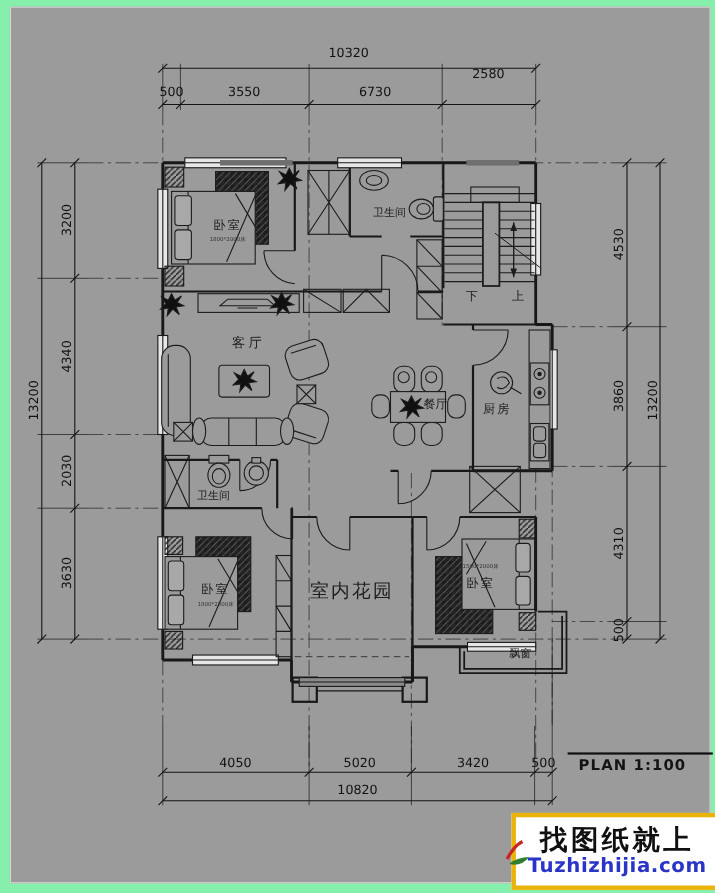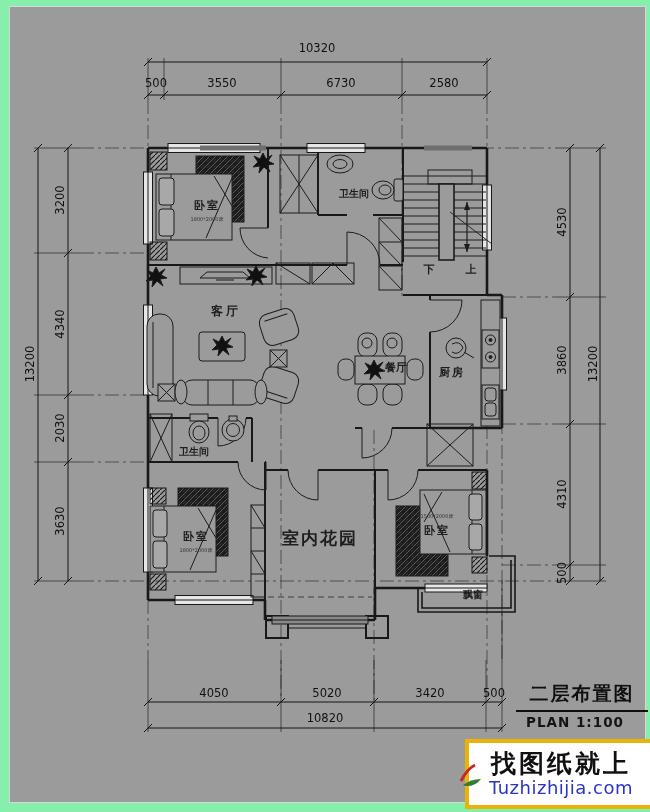--- a/index.html
+++ b/index.html
@@ -4,31 +4,31 @@
 <style>
   html,body{margin:0;padding:0;background:#555;}
   .sheet{position:relative;width:650px;height:812px;background:#86efac;overflow:hidden;
          font-family:"DejaVu Sans",sans-serif;}
   .inner{position:absolute;left:9px;top:6px;right:4px;bottom:9px;background:#9b9b9b;
          border:1px solid #d6d6d6;}
   svg.plan{position:absolute;left:0;top:0;}
   .lbl{position:absolute;transform:translate(-50%,-50%);color:#111;white-space:nowrap;
        font-size:11.5px;line-height:1;}
   .rot{transform:translate(-50%,-50%) rotate(-90deg);}
-  .room{font-weight:bold;color:#1d1d1d;}
+  .room{font-weight:normal;color:#1d1d1d;}
   .sub{font-size:5px;color:#333;font-weight:normal;letter-spacing:0;}
   .titleblock{position:absolute;left:516px;top:681px;width:132px;}
   .tb-title{font-size:19px;font-weight:bold;color:#0f0f0f;letter-spacing:2px;text-align:center;}
   .tb-rule{height:0;border-top:2.5px solid #0f0f0f;margin:3px 0 2px 0;}
   .tb-scale{font-size:13.5px;font-weight:bold;color:#141414;letter-spacing:1px;padding-left:10px;}
   .watermark{position:absolute;left:465px;top:739px;width:184px;height:62px;background:#fff;
              border:4px solid #eab308;display:flex;flex-direction:column;align-items:center;
              justify-content:center;}
   .wm1{font-size:25px;font-weight:bold;color:#101010;letter-spacing:3px;line-height:1.1;}
-  .wm2{font-size:18px;font-weight:normal;line-height:1.1;letter-spacing:0.5px;}
+  .wm2{font-size:18px;font-weight:bold;line-height:1.1;letter-spacing:0.5px;}
   .wm-logo{position:absolute;left:-10px;top:16px;}
 </style>
 </head>
 <body>
 
 <div class="sheet">
   <div class="inner"></div>
 
   <svg class="plan" width="650" height="812" viewBox="0 0 650 812">
     <defs>
@@ -322,21 +322,21 @@
     </g>
 
     <path d="M268,597 H372" stroke="#2a2a2a" stroke-width="0.8" stroke-dasharray="6 4"></path>
   </svg>
 
   <div>
     <span class="lbl" style="left:317px;top:49px">10320</span>
     <span class="lbl" style="left:156px;top:84px">500</span>
     <span class="lbl" style="left:222px;top:84px">3550</span>
     <span class="lbl" style="left:341px;top:84px">6730</span>
-    <span class="lbl" style="left:444px;top:84px">2580</span>
+    <span class="lbl" style="left:444px;top:68px">2580</span>
 
     <span class="lbl" style="left:214px;top:694px">4050</span>
     <span class="lbl" style="left:327px;top:694px">5020</span>
     <span class="lbl" style="left:430px;top:694px">3420</span>
     <span class="lbl" style="left:494px;top:694px">500</span>
     <span class="lbl" style="left:325px;top:719px">10820</span>
 
     <span class="lbl rot" style="left:31px;top:364px">13200</span>
     <span class="lbl rot" style="left:61px;top:200px">3200</span>
     <span class="lbl rot" style="left:61px;top:324px">4340</span>
@@ -372,21 +372,20 @@
 
     <span class="lbl room" style="left:320px;top:538px;font-size:17px;letter-spacing:2px">室内花园</span>
 
     <span class="lbl sub" style="left:437px;top:516px">1500*2000床</span>
     <span class="lbl room" style="left:437px;top:530px;font-size:11px;letter-spacing:2px">卧室</span>
 
     <span class="lbl room" style="left:473px;top:595px;font-size:10px">飘窗</span>
   </div>
 
   <div class="titleblock">
-    <div class="tb-title">二层布置图</div>
     <div class="tb-rule"></div>
     <div class="tb-scale">PLAN 1:100</div>
   </div>
 
   <div class="watermark">
     <svg class="wm-logo" width="26" height="30" viewBox="0 0 26 30">
       <path d="M2,22 Q8,10 16,6" stroke="#c62828" stroke-width="3" fill="none"></path>
       <path d="M4,26 Q12,20 22,20 Q16,28 6,27 Z" fill="#2e7d32"></path>
     </svg>
     <div class="wm1">找图纸就上</div>

